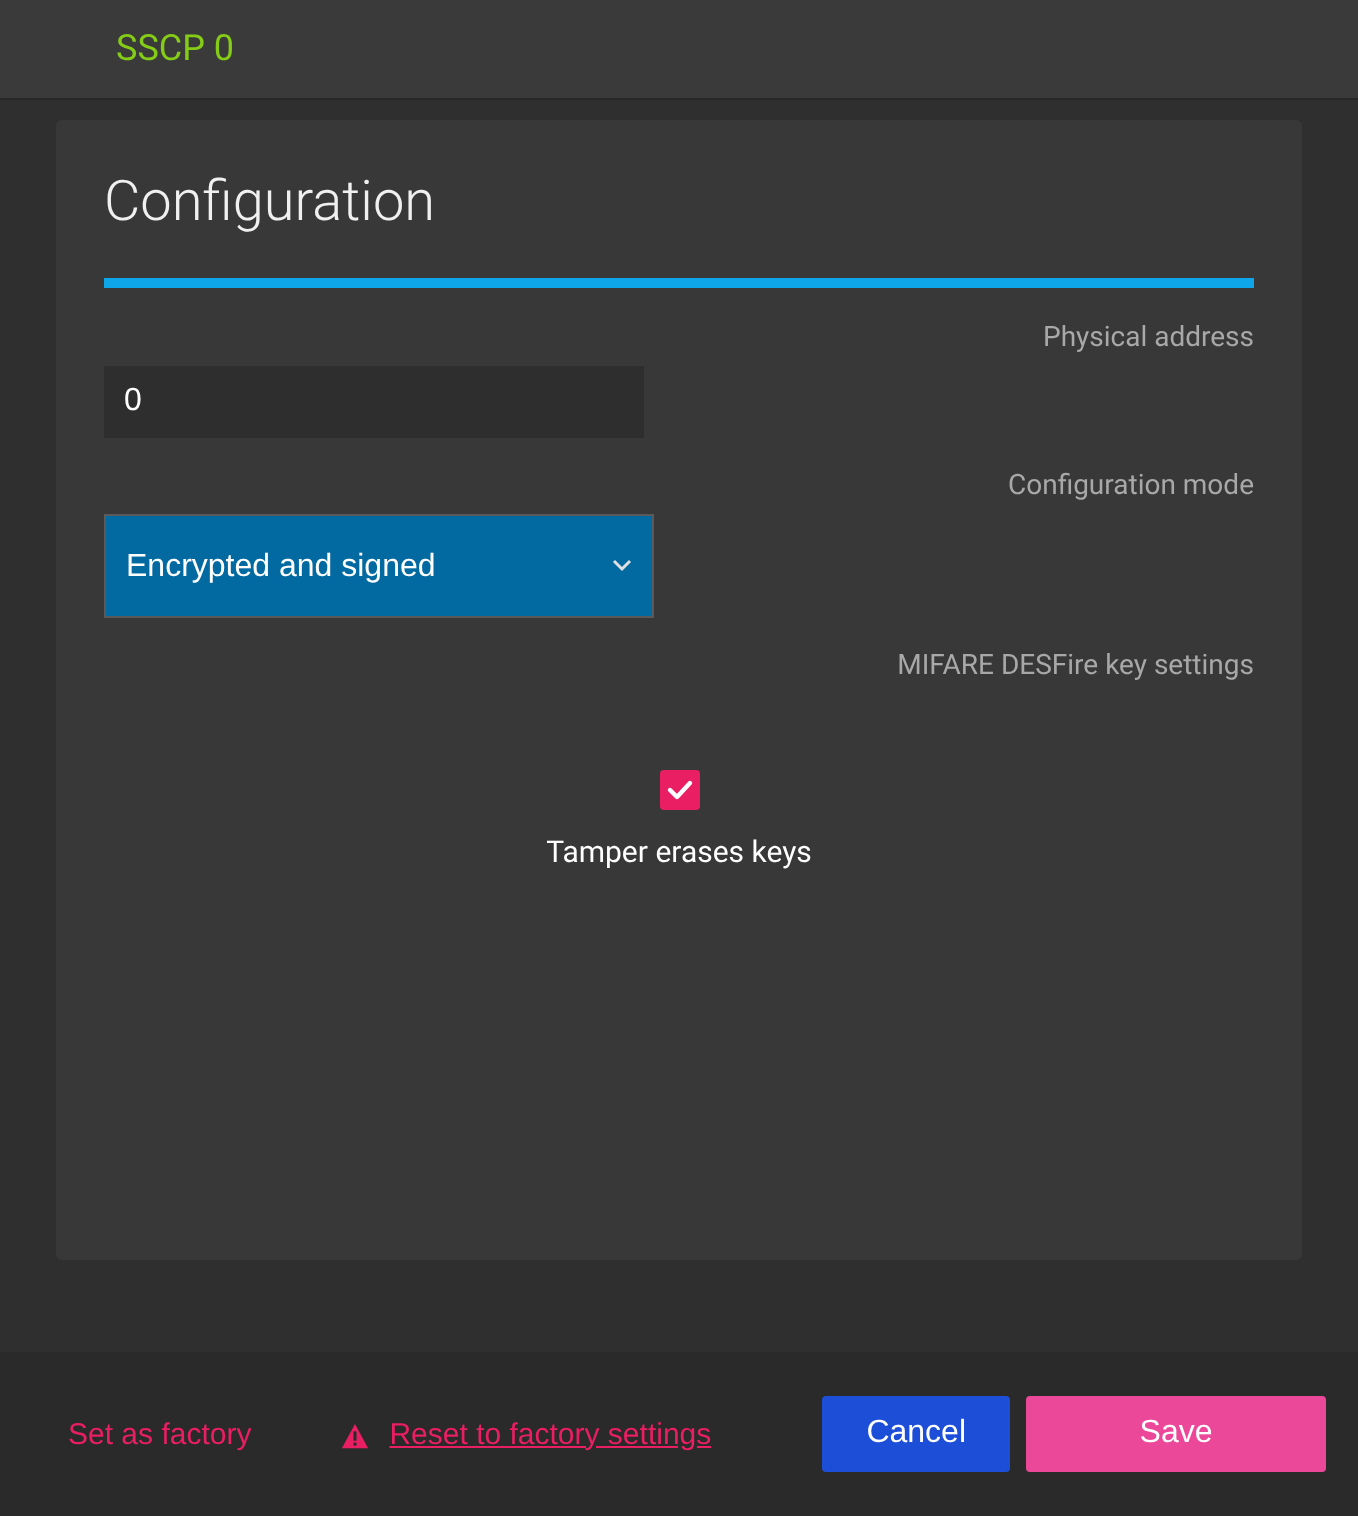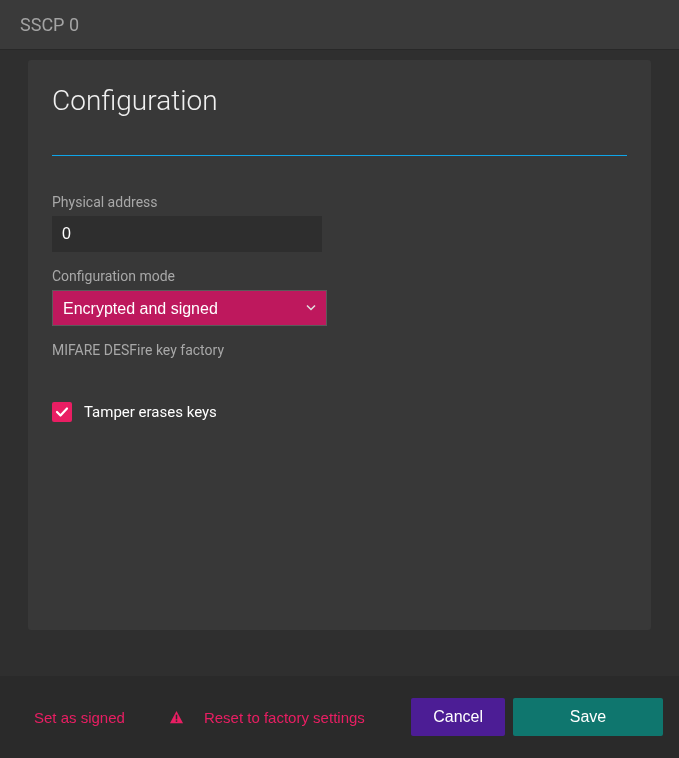--- a/index.html
+++ b/index.html
@@ -19,94 +19,97 @@
       display: flex;
       flex-direction: column;
       height: 100%;
     }
     .titlebar {
       background: #3a3a3a;
       padding: 14px 20px;
       border-bottom: 1px solid rgba(0,0,0,0.3);
     }
     .titlebar-text {
-      color: #a3a3a3;
+      color: #84cc16;
       font-size: 18px;
       font-weight: 400;
+      margin-left: 38px;
     }
     .main-area {
       flex: 1;
       padding: 10px 28px 0 28px;
       background: #2f2f2f;
       overflow: auto;
     }
     .config-panel {
       background: #383838;
       border-radius: 3px;
       padding: 24px 24px 140px 24px;
       min-height: 570px;
     }
     .panel-heading {
       color: #f0f0f0;
       font-size: 28px;
       font-weight: 300;
-      padding-bottom: 38px;
-      border-bottom: 1px solid #0ea5e9;
-      margin-bottom: 38px;
+      padding-bottom: 22px;
+      border-bottom: 5px solid #0ea5e9;
+      margin-bottom: 17px;
     }
     .field {
       margin-bottom: 16px;
     }
     .field-label {
       display: block;
       color: #a8a8a8;
       font-size: 14px;
       margin-bottom: 6px;
+      text-align: right;
     }
     .text-input {
       width: 270px;
       background: #2e2e2e;
       border: none;
       color: #ffffff;
       font-size: 16px;
       padding: 8px 10px;
       height: 36px;
       outline: none;
     }
     .select-wrap {
       position: relative;
       width: 275px;
     }
     .select-input {
       width: 100%;
-      background: #be185d;
+      background: #0369a1;
       border: 1px solid #5a5a5a;
       color: #ffffff;
       font-size: 16px;
       padding: 7px 30px 7px 10px;
-      height: 36px;
+      height: 52px;
       outline: none;
       appearance: none;
       -webkit-appearance: none;
       -moz-appearance: none;
       cursor: pointer;
     }
     .select-chevron {
       position: absolute;
       right: 10px;
       top: 50%;
       transform: translateY(-50%);
       pointer-events: none;
       color: #e0e0e0;
     }
     .checkbox-row {
       display: flex;
       align-items: center;
       gap: 12px;
       margin-top: 44px;
+      flex-direction: column;
     }
     .checkbox {
       width: 20px;
       height: 20px;
       background: #e91e63;
       border-radius: 2px;
       display: flex;
       align-items: center;
       justify-content: center;
       cursor: pointer;
@@ -130,41 +133,42 @@
     .link-btn {
       background: none;
       border: none;
       color: #e91e63;
       font-size: 15px;
       cursor: pointer;
       padding: 6px 4px;
     }
     .link-btn.with-icon {
       display: inline-flex;
-      align-items: center;
-      gap: 20px;
+      align-items: flex-end;
+      gap: 10px;
       margin-left: 28px;
+      text-decoration: underline;
     }
     .spacer {
       flex: 1;
     }
     .btn {
       border: none;
       font-size: 16px;
       padding: 10px 22px;
       cursor: pointer;
       border-radius: 2px;
       min-width: 80px;
     }
     .btn-cancel {
-      background: #4c1d95;
+      background: #1d4ed8;
       color: #ffffff;
     }
     .btn-save {
-      background: #0f766e;
+      background: #ec4899;
       color: #ffffff;
       min-width: 150px;
     }
   </style>
 </head>
 <body>
 
 <div class="window">
   <div class="titlebar">
     <div class="titlebar-text">SSCP 0</div>
@@ -187,36 +191,36 @@
           </select>
           <span class="select-chevron">
             <svg width="12" height="12" viewBox="0 0 12 12">
                 <path d="M2 4 L6 8 L10 4" stroke="currentColor" stroke-width="1.5" fill="none"></path>
               </svg>
           </span>
         </div>
       </div>
 
       <div class="field">
-        <label class="field-label">MIFARE DESFire key factory</label>
+        <label class="field-label">MIFARE DESFire key settings</label>
       </div>
 
       <div class="checkbox-row">
         <div class="checkbox">
           <svg viewBox="0 0 14 14">
               <path d="M2 7 L5.5 10.5 L12 3.5" stroke="#ffffff" stroke-width="2.2" fill="none" stroke-linecap="round" stroke-linejoin="round"></path>
             </svg>
         </div>
         <span class="checkbox-label">Tamper erases keys</span>
       </div>
     </div>
   </div>
 
   <div class="footer">
-    <button class="link-btn">Set as signed</button>
+    <button class="link-btn">Set as factory</button>
     <button class="link-btn with-icon">
       <svg width="15" height="15" viewBox="0 0 16 16">
           <path d="M8 1 L15 14 L1 14 Z" fill="#e91e63"></path>
           <rect x="7.2" y="5" width="1.6" height="5" fill="#2a2a2a"></rect>
           <rect x="7.2" y="11" width="1.6" height="1.6" fill="#2a2a2a"></rect>
         </svg>
       <span>Reset to factory settings</span>
     </button>
     <div class="spacer"></div>
     <button class="btn btn-cancel">Cancel</button>

